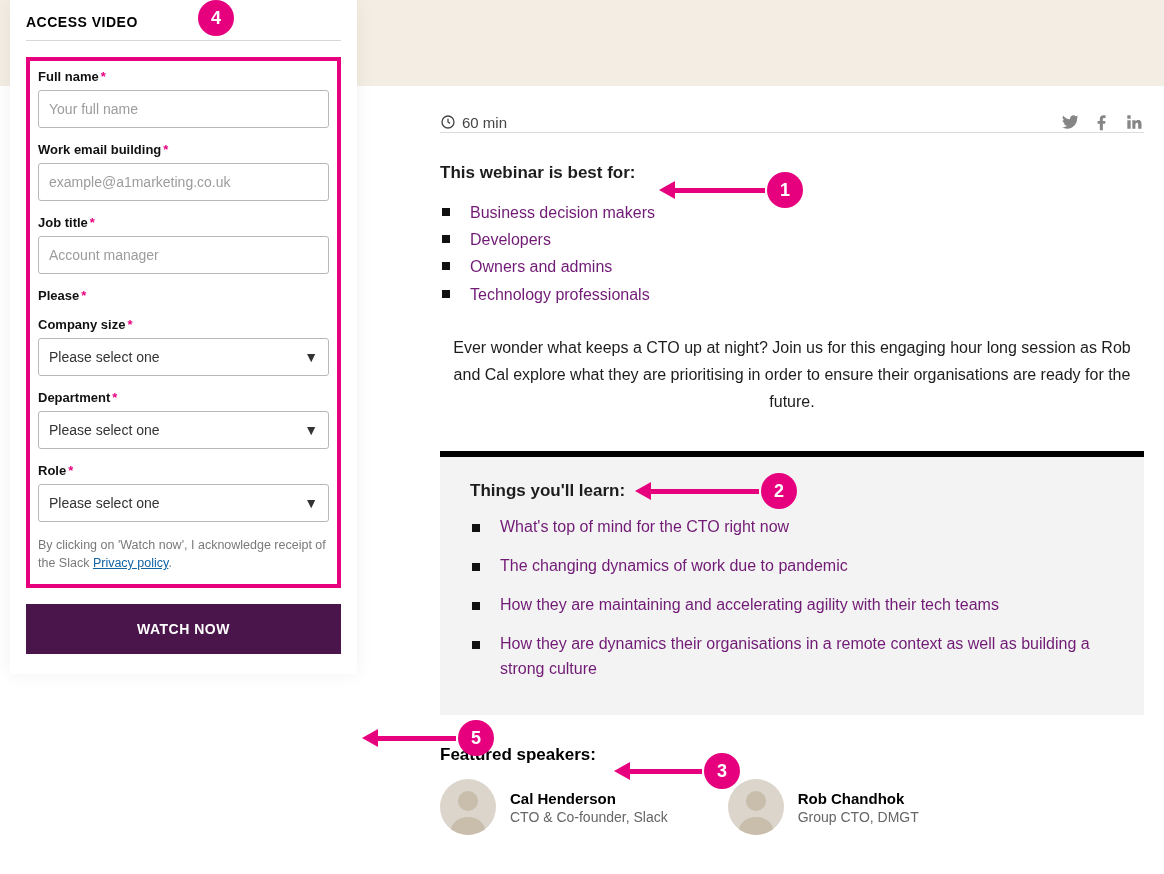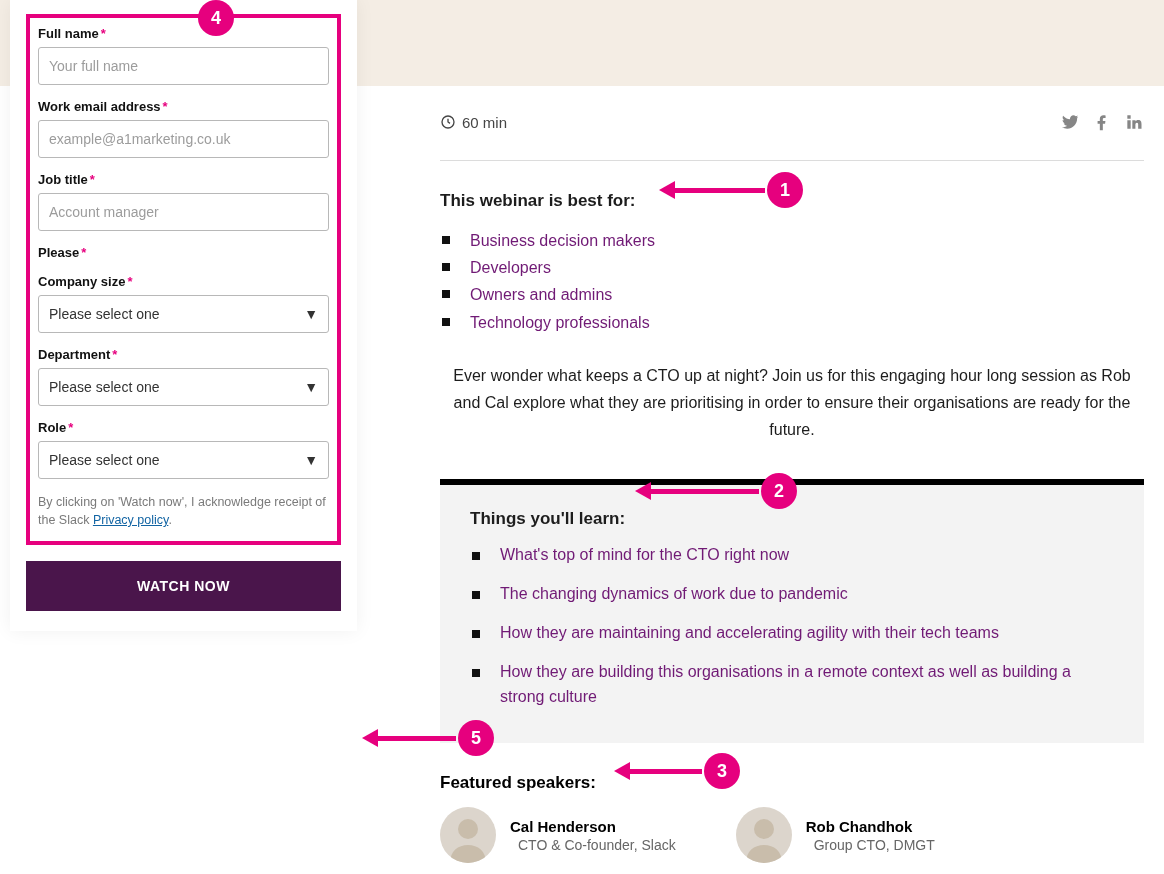--- a/index.html
+++ b/index.html
@@ -94,21 +94,21 @@
     position: absolute;
     left: 440px;
     top: 112px;
     width: 704px;
     z-index: 1;
   }
   .meta-row {
     display: flex;
     justify-content: space-between;
     align-items: center;
-    padding-bottom: 28px;
+    padding-bottom: 0;
     border-bottom: 1px solid #dcdcdc;
     margin-bottom: 30px;
   }
   .duration {
     display: flex;
     align-items: center;
     gap: 6px;
     color: #454545;
     font-size: 15px;
   }
@@ -155,21 +155,21 @@
   .speakers-h { font-size: 17px; font-weight: 700; margin-bottom: 14px; }
   .speakers-row { display: flex; gap: 60px; }
   .speaker { display: flex; gap: 14px; align-items: center; }
   .avatar {
     width: 56px; height: 56px; border-radius: 50%;
     background: #dcd5cc;
     display: flex; align-items: center; justify-content: center;
     overflow: hidden;
   }
   .sp-name { font-size: 15px; font-weight: 700; }
-  .sp-title { font-size: 14px; color: #666; margin-top:2px;margin-left:8px;}
+  .sp-title { font-size: 14px; color: #666; margin-top:2px;}
   
   .callout {
     position: absolute;
     z-index: 5;
     pointer-events: none;
   }
   .badge {
     width: 36px; height: 36px; border-radius: 50%;
     background: #e6007e;
     color: #fff;
@@ -190,29 +190,30 @@
     border-bottom: 9px solid transparent;
     border-right: 16px solid #e6007e;
   }
 </style>
 </head>
 <body>
 
 <div class="top-bg"></div>
 
 <div class="form-card">
+  <div class="form-title">ACCESS VIDEO</div>
   <div class="form-fields">
 
     <div class="field">
       <label><span>Full name</span><span class="req">*</span></label>
       <input type="text" placeholder="Your full name" style="">
     </div>
 
     <div class="field">
-      <label><span>Work email address</span><span class="req">*</span></label>
+      <label><span>Work email building</span><span class="req">*</span></label>
       <input type="text" placeholder="example@a1marketing.co.uk" style="">
     </div>
 
     <div class="field">
       <label><span>Job title</span><span class="req">*</span></label>
       <input type="text" placeholder="Account manager" style="">
     </div>
 
     <div class="field">
       <label><span>Please</span><span class="req">*</span></label>
@@ -281,21 +282,21 @@
   </ul>
 
   <p class="para">Ever wonder what keeps a CTO up at night? Join us for this engaging hour long session as Rob and Cal explore what they are prioritising in order to ensure their organisations are ready for the future.</p>
 
   <div class="learn-box">
     <h3 class="section-h">Things you'll learn:</h3>
     <ul class="sq">
       <li>What's top of mind for the CTO right now</li>
       <li>The changing dynamics of work due to pandemic</li>
       <li>How they are maintaining and accelerating agility with their tech teams</li>
-      <li>How they are building this organisations in a remote context as well as building a strong culture</li>
+      <li>How they are dynamics their organisations in a remote context as well as building a strong culture</li>
     </ul>
   </div>
 
   <h3 class="speakers-h">Featured speakers:</h3>
   <div class="speakers-row">
     <div class="speaker">
       <div class="avatar">
         <svg width="56" height="56" viewBox="0 0 56 56">
             <circle cx="28" cy="22" r="10" fill="#c9bdab"></circle>
             <path d="M10 56c0-12 8-18 18-18s18 6 18 18" fill="#c9bdab"></path>

